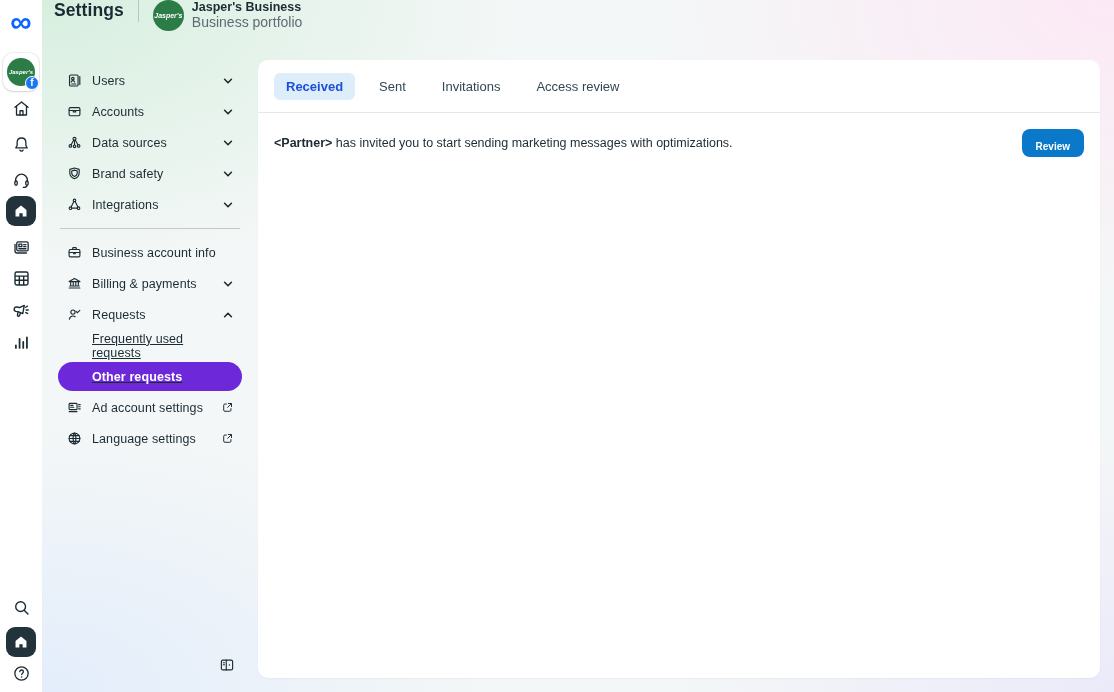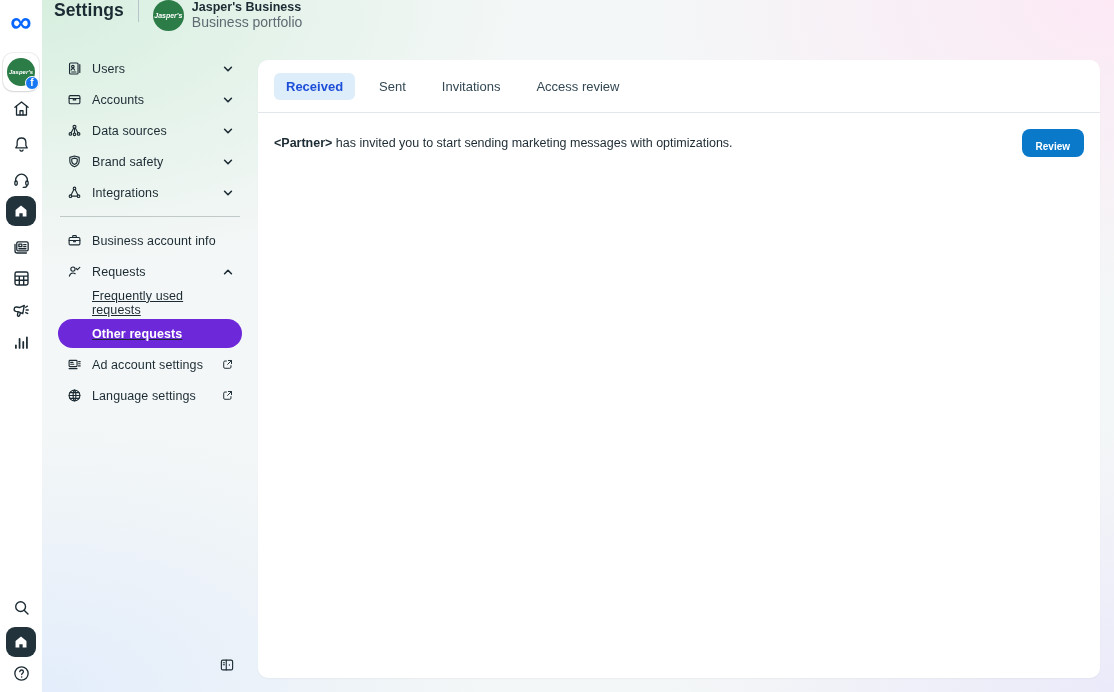--- a/index.html
+++ b/index.html
@@ -38,21 +38,21 @@
     display:flex; align-items:flex-start; padding-left:12px; z-index:2; }
   .hdr-title { font-size:17.5px; font-weight:bold; color:#1c2b33; letter-spacing:.1px; }
   .hdr-sep { width:1px; height:22px; background:#b9c4ca; margin:0 14px; }
   .avatar-md { width:31px; height:31px; border-radius:50%; background:#2b7c47; color:#fff;
     font-size:7px; font-style:italic; font-weight:bold; display:flex; align-items:center; justify-content:center; }
   .hdr-biz { margin-left:8px; }
   .hdr-biz-name { font-size:12.5px; font-weight:bold; color:#1c2b33; line-height:15px; }
   .hdr-biz-sub { font-size:14px; color:#5f6b72; line-height:14px; }
 
   
-  .sidebar { position:absolute; left:42px; top:48px; width:216px; bottom:0; padding:5px 16px 4px; z-index:2; }
+  .sidebar { position:absolute; left:42px; top:60px; width:216px; bottom:0; padding:5px 16px 4px; z-index:2; }
   .srow { height:31px; display:flex; align-items:center; gap:9px; padding:0 8px; cursor:pointer;
     border-radius:8px; color:#1c2b33; }
   .srow .lbl { flex:1; font-size:12.5px; letter-spacing:.1px; }
   .srow svg { flex:none; }
   .s-div { border-top:1px solid rgba(28,43,51,.22); margin:8px 2px; }
   .srow.sub { padding-left:34px;text-decoration:underline; }
   .srow.sel { background:#6d28d9; border-radius:16px; height:29px; margin:1px 0; }
   .srow.sel .lbl { color:#fff; font-weight:bold; }
   .collapse-btn { position:absolute; right:22px; bottom:14px; cursor:pointer; }
 
@@ -251,20 +251,30 @@
     <div class="s-div"></div>
 
     <div class="srow">
       <svg width="17" height="17" viewBox="0 0 24 24" fill="none" stroke="#1c2b33" stroke-width="1.6" stroke-linejoin="round" stroke-linecap="round">
         <rect x="4.4" y="7.8" width="15.2" height="10.4" rx="1.6"></rect>
         <path d="M9.4 7.8V6.4a1.2 1.2 0 0 1 1.2-1.2h2.8a1.2 1.2 0 0 1 1.2 1.2v1.4M4.4 12h15.2M10.8 12v1.8h2.4V12"></path>
       </svg>
       <span class="lbl">Business account info</span>
     </div>
 
+    <div class="srow">
+      <svg width="17" height="17" viewBox="0 0 24 24" fill="none" stroke="#1c2b33" stroke-width="1.6" stroke-linejoin="round" stroke-linecap="round">
+        <path d="M4.4 9.3L12 4.8l7.6 4.5z"></path>
+          <path d="M6.6 9.3v6.2M10.2 9.3v6.2M13.8 9.3v6.2M17.4 9.3v6.2M5.4 15.5h13.2M4.4 18.4h15.2"></path>
+      </svg>
+      <span class="lbl">Billing &amp; payments</span>
+      <svg width="12" height="12" viewBox="0 0 12 12" fill="none" stroke="#1c2b33" stroke-width="1.6" stroke-linecap="round" stroke-linejoin="round">
+          <path d="M2.6 4.3L6 7.7l3.4-3.4"></path>
+        </svg>
+    </div>
 
     <div class="srow">
       <svg width="17" height="17" viewBox="0 0 24 24" fill="none" stroke="#1c2b33" stroke-width="1.6" stroke-linejoin="round" stroke-linecap="round">
         <circle cx="9.8" cy="8.6" r="3"></circle>
           <path d="M4.8 18.6c.6-2.8 2.6-4.5 5-4.5 1.2 0 2.3.4 3.2 1.1"></path>
         <path d="M14.3 7.6l1.9 1.9 3.3-3.4"></path>
       </svg>
       <span class="lbl">Requests</span>
       <svg width="12" height="12" viewBox="0 0 12 12" fill="none" stroke="#1c2b33" stroke-width="1.6" stroke-linecap="round" stroke-linejoin="round">
           <path d="M2.6 7.7L6 4.3l3.4 3.4"></path>

